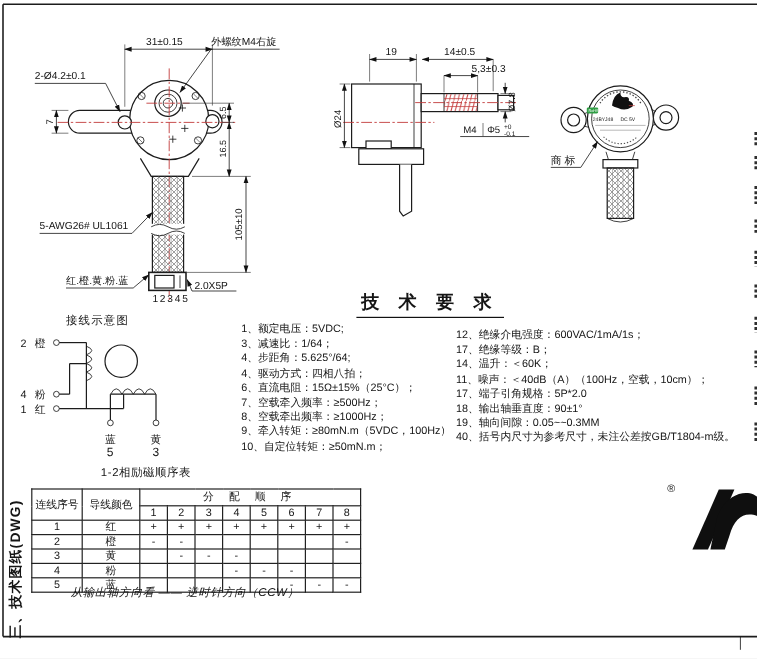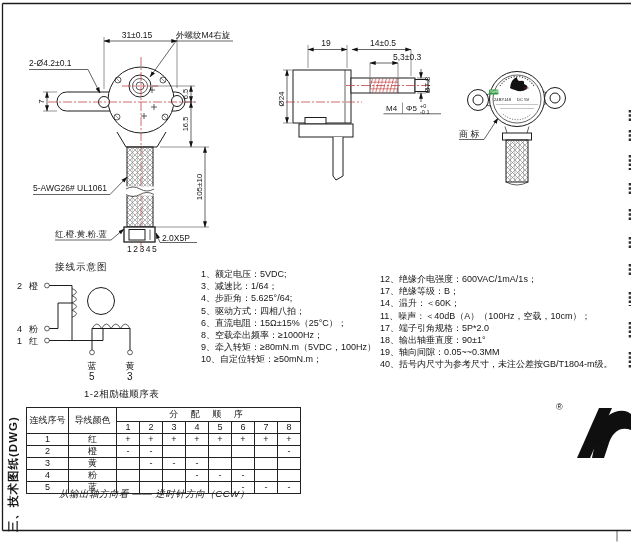--- a/index.html
+++ b/index.html
@@ -226,26 +226,28 @@
       <text class="t9" x="125.5" y="369">黄</text>
       <text class="t10" x="127" y="380">3</text>
     </g>
 
     <g fill="#0f0f0f">
       <path d="M577,458 L599,408 L612,408 L590,458 Z"></path>
       <path d="M598,430 C604,414 618,408 628,412 L631,414 L631,430 C620,426 612,432 608,446 L604,458 L592,458 C594,448 596,438 598,430 Z"></path>
     </g>
   </svg>
 
+  <div class="req-title">技 术 要 求</div>
   <ol id="req-left" class="req-list">
       <li>1、额定电压：5VDC;</li>
       <li>3、减速比：1/64；</li>
       <li>4、步距角：5.625°/64;</li>
-      <li>5、驱动方式：四相八拍；</li>
+      <li>4、驱动方式：四相八拍；</li>
       <li>6、直流电阻：15Ω±15%（25°C）；</li>
+      <li>7、空载牵入频率：≥500Hz；</li>
       <li>8、空载牵出频率：≥1000Hz；</li>
       <li>9、牵入转矩：≥80mN.m（5VDC，100Hz）</li>
       <li>10、自定位转矩：≥50mN.m；</li>
     </ol>
   <ol id="req-right" class="req-list">
       <li>12、绝缘介电强度：600VAC/1mA/1s；</li>
       <li>17、绝缘等级：B；</li>
       <li>14、温升：＜60K；</li>
       <li>11、噪声：＜40dB（A）（100Hz，空载，10cm）；</li>
       <li>17、端子引角规格：5P*2.0</li>

